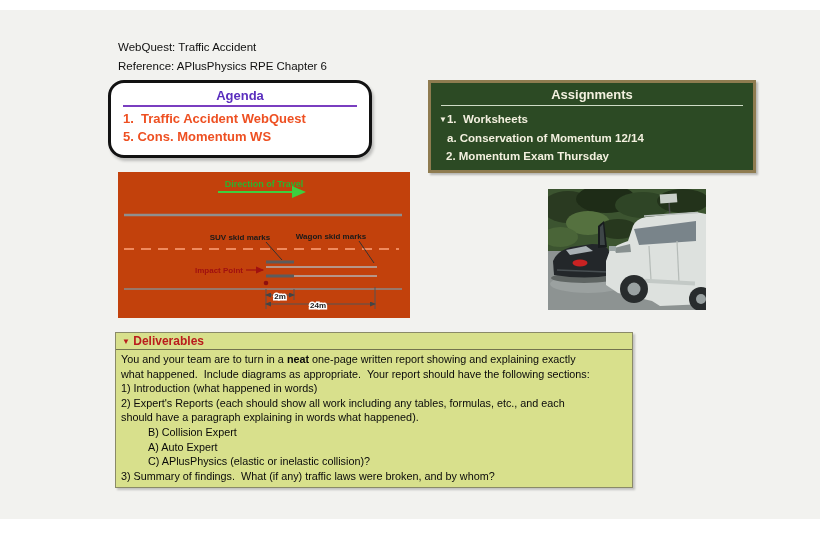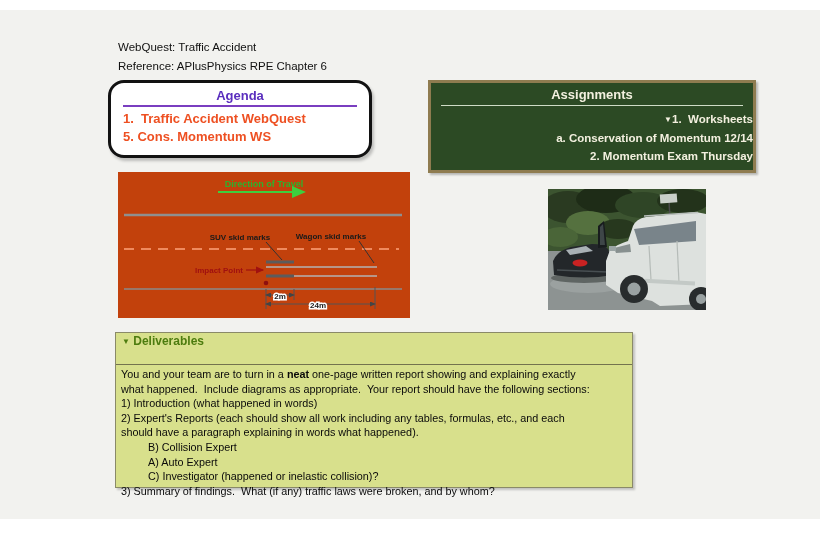--- a/index.html
+++ b/index.html
@@ -20,37 +20,37 @@
   .agenda-divider { border-top:2px solid var(--agenda_rule,#7a3ec0); margin:2px 12px 4px 12px; }
   .agenda-item { color:var(--agenda_item,#ee5022); font-weight:bold; font-size:13px;
                  margin:3px 0 0 12px; white-space:pre-wrap; }
 
   
   .assignments { position:absolute; left:428px; top:80px; width:328px; height:93px;
                  background:var(--board_bg,#2c4a24); border:3px solid var(--board_frame,#8f7c50);
                  box-shadow:2px 2px 2px rgba(0,0,0,0.25); color:var(--board_text,#f3f0df); }
   .assignments-title { text-align:center; font-weight:bold; font-size:13px; margin-top:4px; }
   .assignments-divider { border-top:1.5px solid #cfdcc6; margin:3px 10px 4px 10px; }
-  .board-line { font-size:11.5px; font-weight:bold; line-height:18px; white-space:pre-wrap;text-align:right; }
+  .board-line { font-size:11.5px; font-weight:bold; line-height:18px; white-space:pre-wrap; }
   .bl-1  { margin-left:8px; }
   .bl-1a { margin-left:16px; }
   .bl-2  { margin-left:15px; }
   .tri { font-size:8px; vertical-align:1px; cursor:pointer; }
 
   
   .diagram { position:absolute; left:118px; top:172px; width:292px; height:146px; background:#c2410c; }
 
   
   .photo { position:absolute; left:548px; top:189px; width:158px; height:121px; }
 
   
   .deliverables { position:absolute; left:115px; top:332px; width:518px; height:156px;
                   background:var(--deliverables_bg,#d8e08c); border:1px solid #8a8a68;
                   box-shadow:2px 2px 2px rgba(0,0,0,0.2); }
-  .dlv-header { font-weight:bold; font-size:12px; color:#4d7c0f; padding:1px 6px 16px 6px;
+  .dlv-header { font-weight:bold; font-size:12px; color:#b91c1c; padding:1px 6px 1px 6px;
                 border-bottom:1px solid #73734e; }
   .dlv-body { padding:2px 5px 0 5px; font-size:10.8px; line-height:14.6px; color:#0a0a0a; }
   .dl-line { white-space:pre-wrap; }
   .dl-indent { padding-left:27px; }
 </style>
 </head>
 <body>
 
 <div id="page">
   <div id="canvas"></div>
@@ -168,17 +168,17 @@
   <div class="deliverables">
     <div class="dlv-header"><span class="tri">▼</span> <span>Deliverables</span></div>
     <div class="dlv-body">
       <div class="dl-line"><span>You and your team are to turn in a </span><b>neat</b><span> one-page written report showing and explaining exactly</span></div>
       <div class="dl-line">what happened.  Include diagrams as appropriate.  Your report should have the following sections:</div>
       <div class="dl-line">1) Introduction (what happened in words)</div>
       <div class="dl-line">2) Expert's Reports (each should show all work including any tables, formulas, etc., and each</div>
       <div class="dl-line">should have a paragraph explaining in words what happened).</div>
       <div class="dl-line dl-indent">B) Collision Expert</div>
       <div class="dl-line dl-indent">A) Auto Expert</div>
-      <div class="dl-line dl-indent">C) Investigator (happened or inelastic collision)?</div>
+      <div class="dl-line dl-indent">C) APlusPhysics (elastic or inelastic collision)?</div>
       <div class="dl-line">3) Summary of findings.  What (if any) traffic laws were broken, and by whom?</div>
     </div>
   </div>
 </div>
 
 </body></html>

